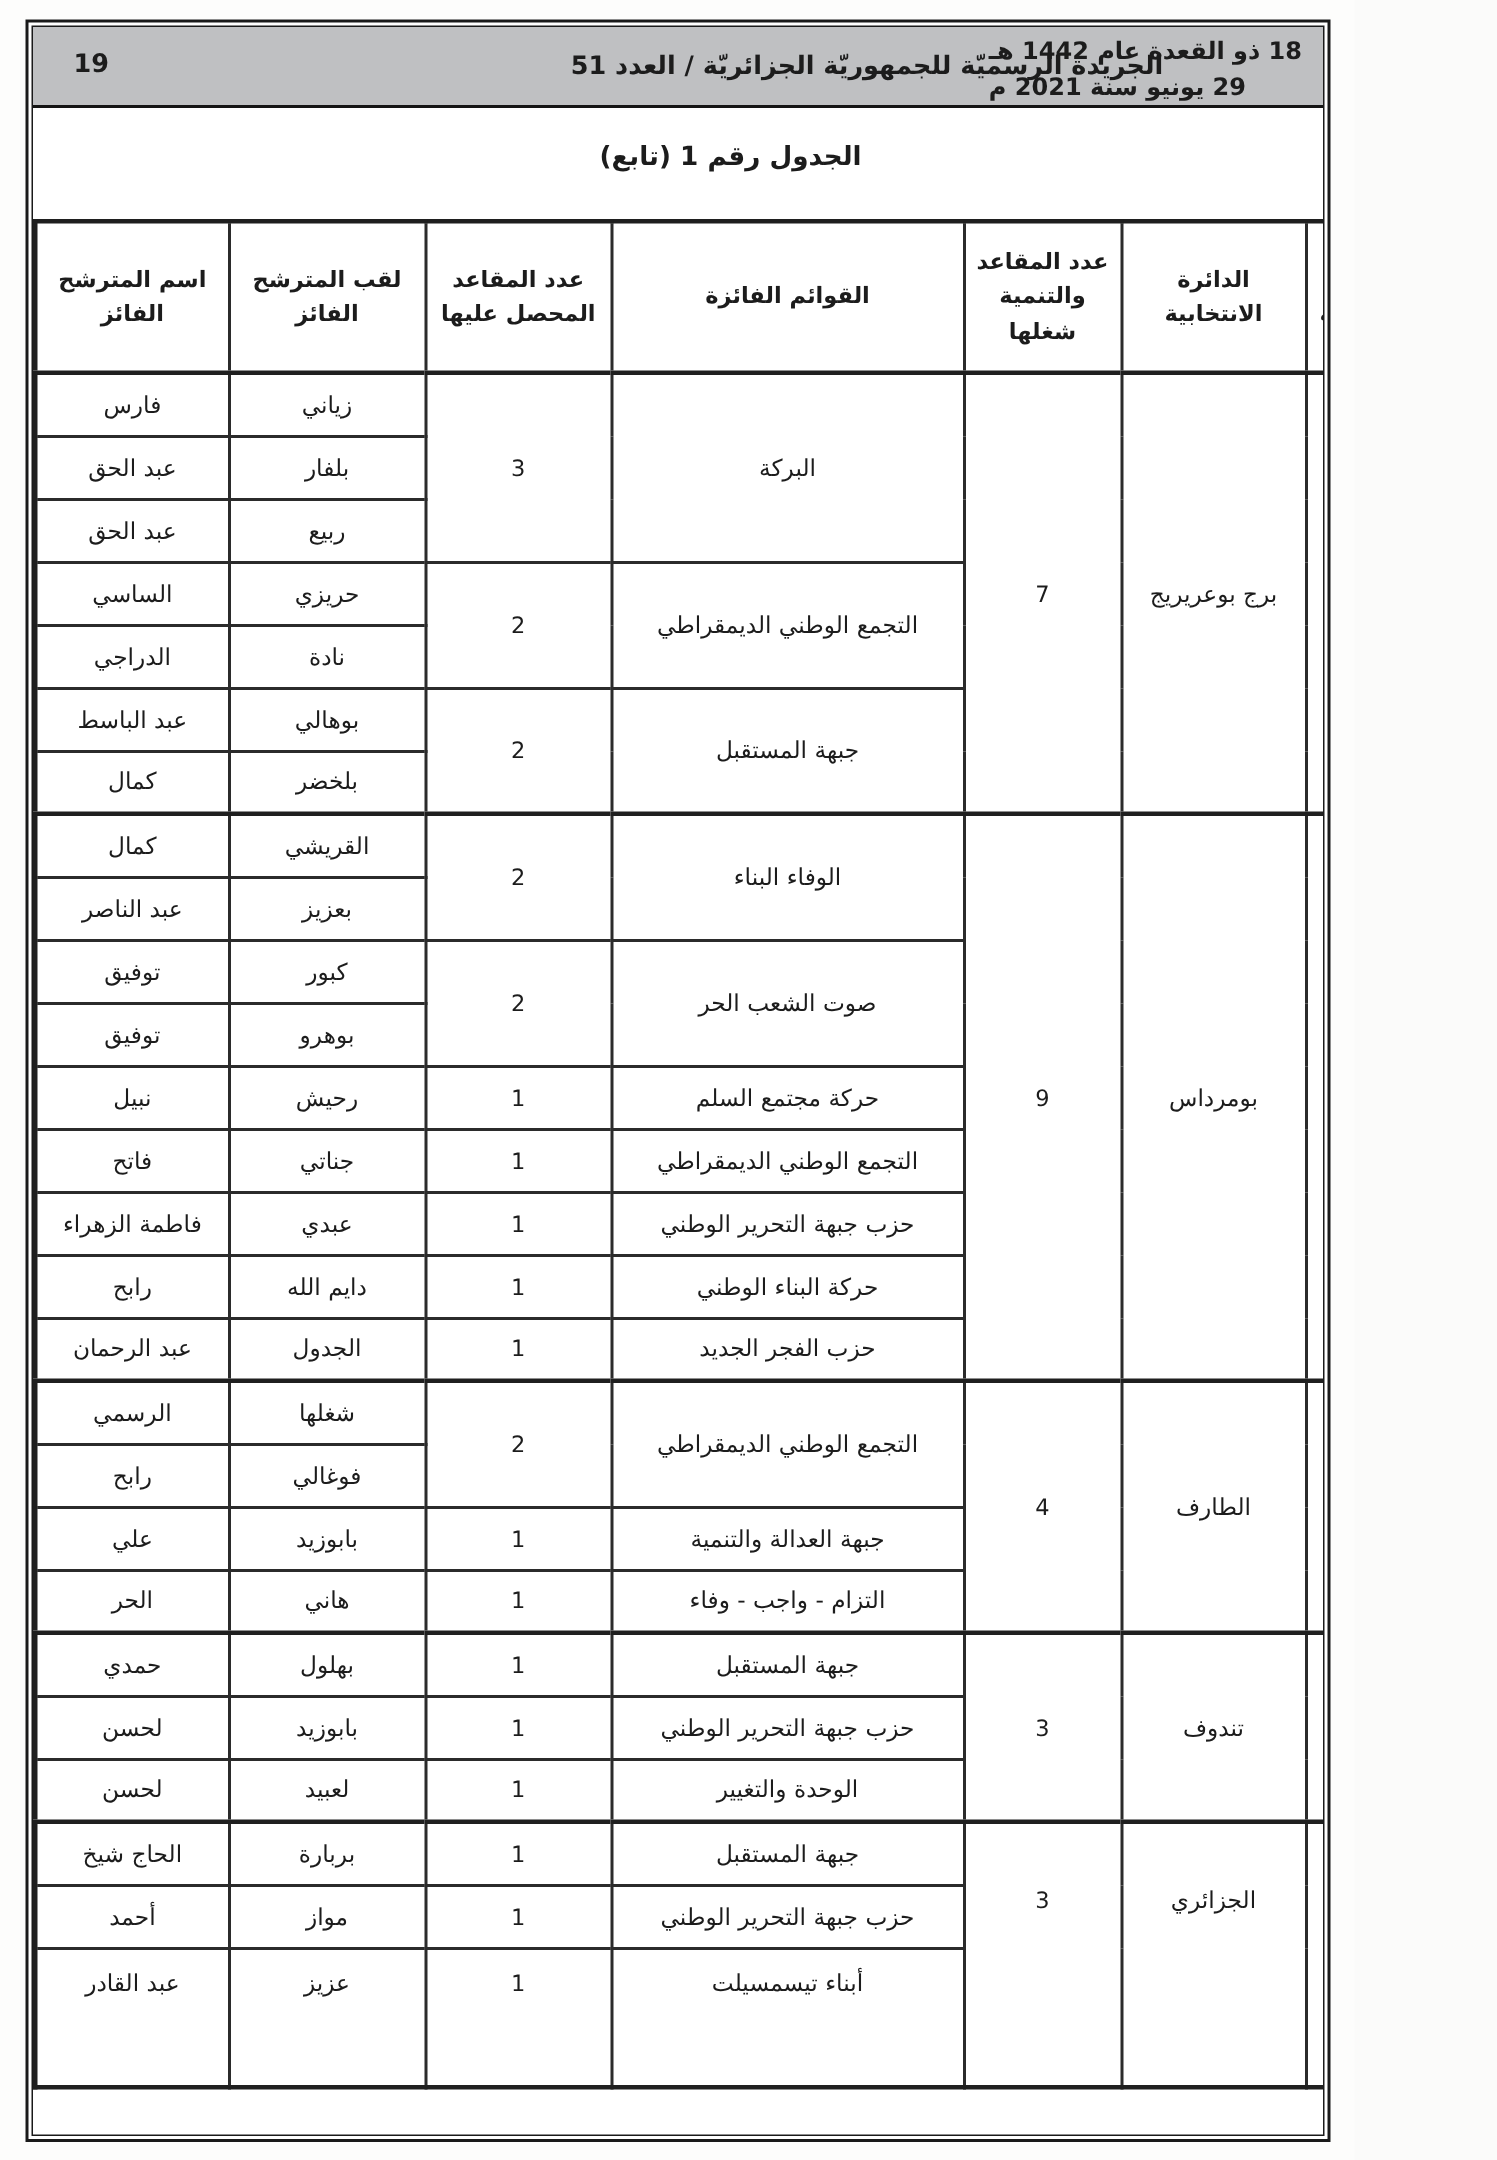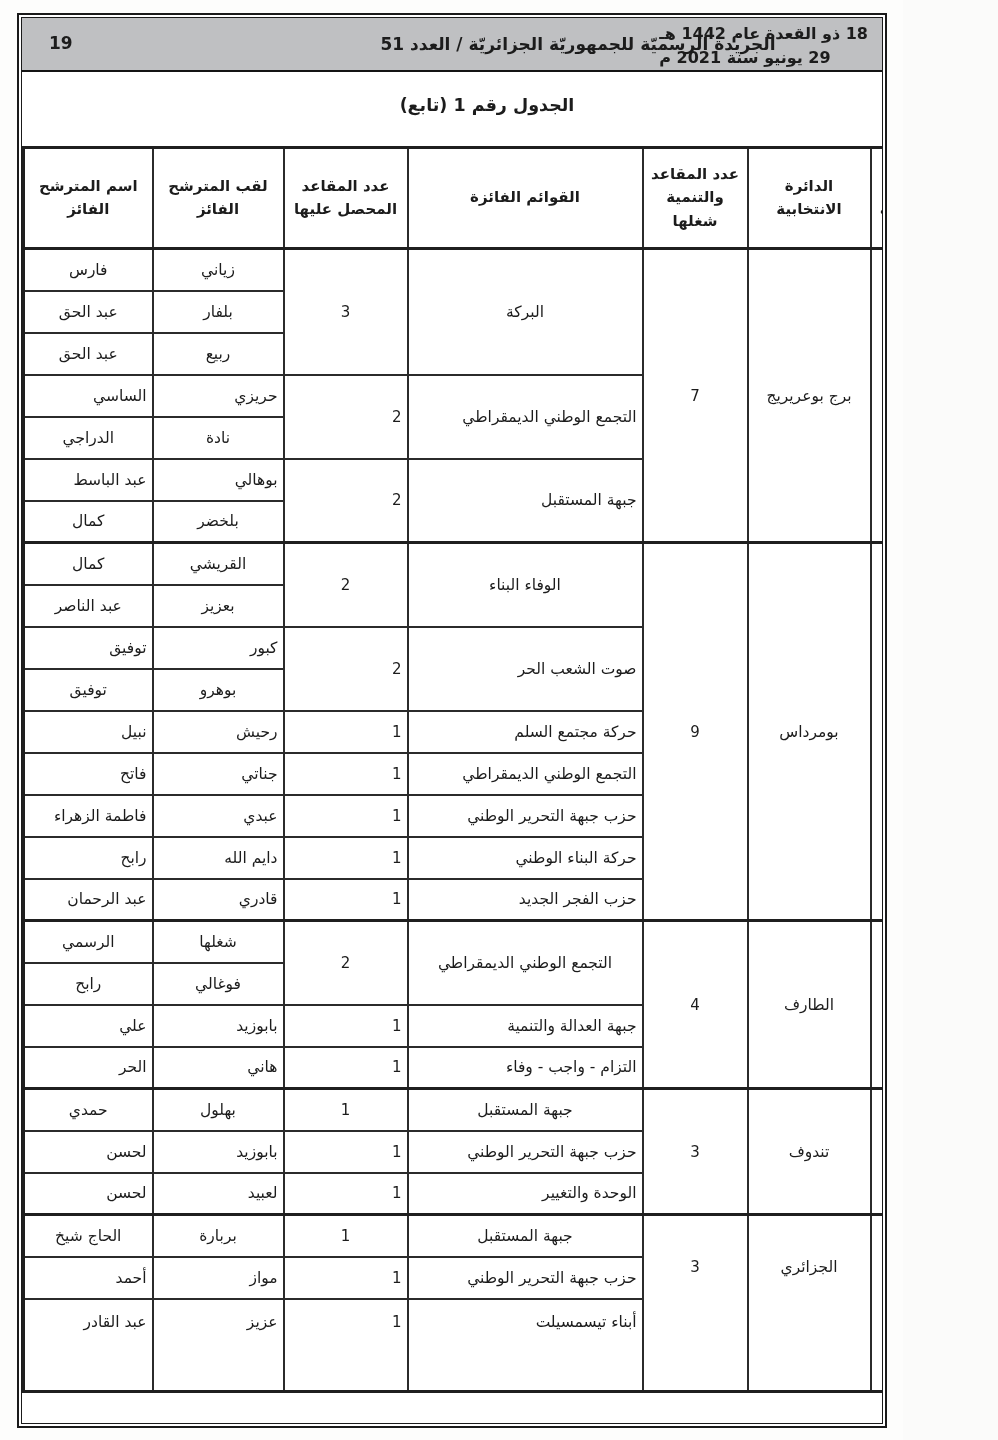--- a/index.html
+++ b/index.html
@@ -44,21 +44,21 @@
     border: 2px solid #2b2b2b; text-align: center; vertical-align: middle;
     font-size: 15.5px; padding: 2px 5px; overflow: hidden;
   }
   .results thead th {
     height: 101px; font-weight: bold; font-size: 15px; line-height: 1.55;
     border-bottom: 3px solid #1f1f1f; padding: 4px 6px;
   }
   .results tbody tr { height: 42px; }
   .results tbody tr.tall { height: 93px; }
   .results tbody tr.group-start td { border-top: 3.5px solid #1f1f1f; }
-  .results tbody tr.list-start td { border-top: 2.5px solid #242424; text-align: right; }
+  .results tbody tr.list-start td { border-top: 2.5px solid #242424; }
   .results td.num { font-size: 15px; }
   .results td.top-align { vertical-align: top; padding-top: 13px; }
   .results td.pad-top { vertical-align: top; padding-top: 42px; }
 </style>
 </head>
 <body>
 
 <div class="page">
   <div class="frame-outer">
     <div class="frame-inner">
@@ -176,21 +176,21 @@
             </tr>
             <tr class="list-start">
               <td>حركة البناء الوطني</td>
               <td class="num">1</td>
               <td>دايم الله</td>
               <td>رابح</td>
             </tr>
             <tr class="list-start">
               <td>حزب الفجر الجديد</td>
               <td class="num">1</td>
-              <td>قادري</td>
+              <td>الجدول</td>
               <td>عبد الرحمان</td>
             </tr>
             <tr class="group-start">
               <td rowspan="4" class="num">36</td>
               <td rowspan="4">الطارف</td>
               <td rowspan="4" class="num">4</td>
               <td rowspan="2">التجمع الوطني الديمقراطي</td>
               <td rowspan="2" class="num">2</td>
               <td>شغلها</td>
               <td>الرسمي</td>

